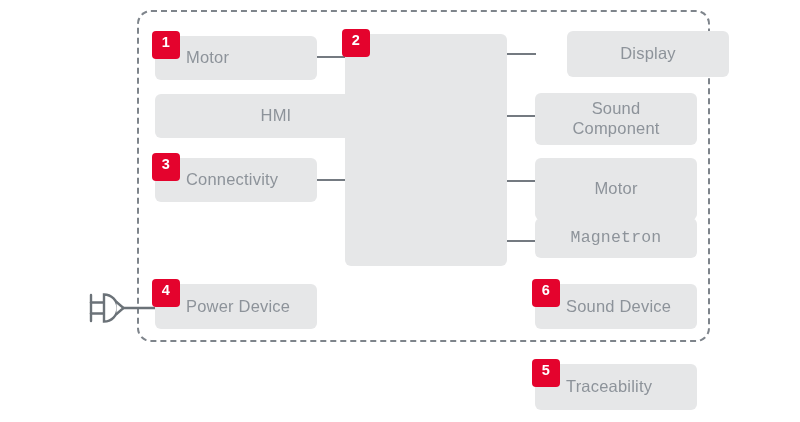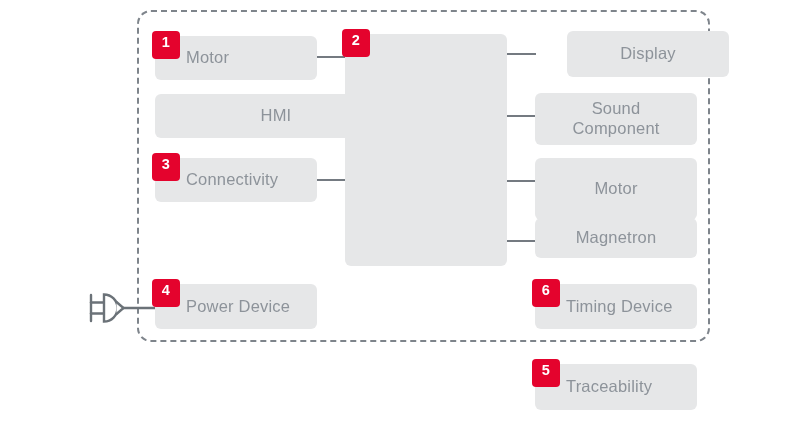--- a/index.html
+++ b/index.html
@@ -119,27 +119,27 @@
   </div>
 
   <div class="node center node-sound-component" style="left:535px; top:93px; height:52px;">
     <span class="label">Sound Component</span>
   </div>
 
   <div class="node center" style="left:535px; top:158px; height:62px;">
     <span class="label">Motor</span>
   </div>
 
-  <div class="node center" style="left:535px; top:218px; height:40px;">
+  <div class="node center" style="left:535px; top:218px; height:40px;font-family:Liberation Mono, monospace;">
     <span class="label">Magnetron</span>
   </div>
 
   <div class="node with-badge" style="left:535px; top:284px; height:45px;">
     <span class="badge">6</span>
-    <span class="label">Timing Device</span>
+    <span class="label">Sound Device</span>
   </div>
 
   <div class="node with-badge" style="left:535px; top:364px; height:46px;">
     <span class="badge">5</span>
     <span class="label">Traceability</span>
   </div>
 
 </div>
 
 </body></html>

